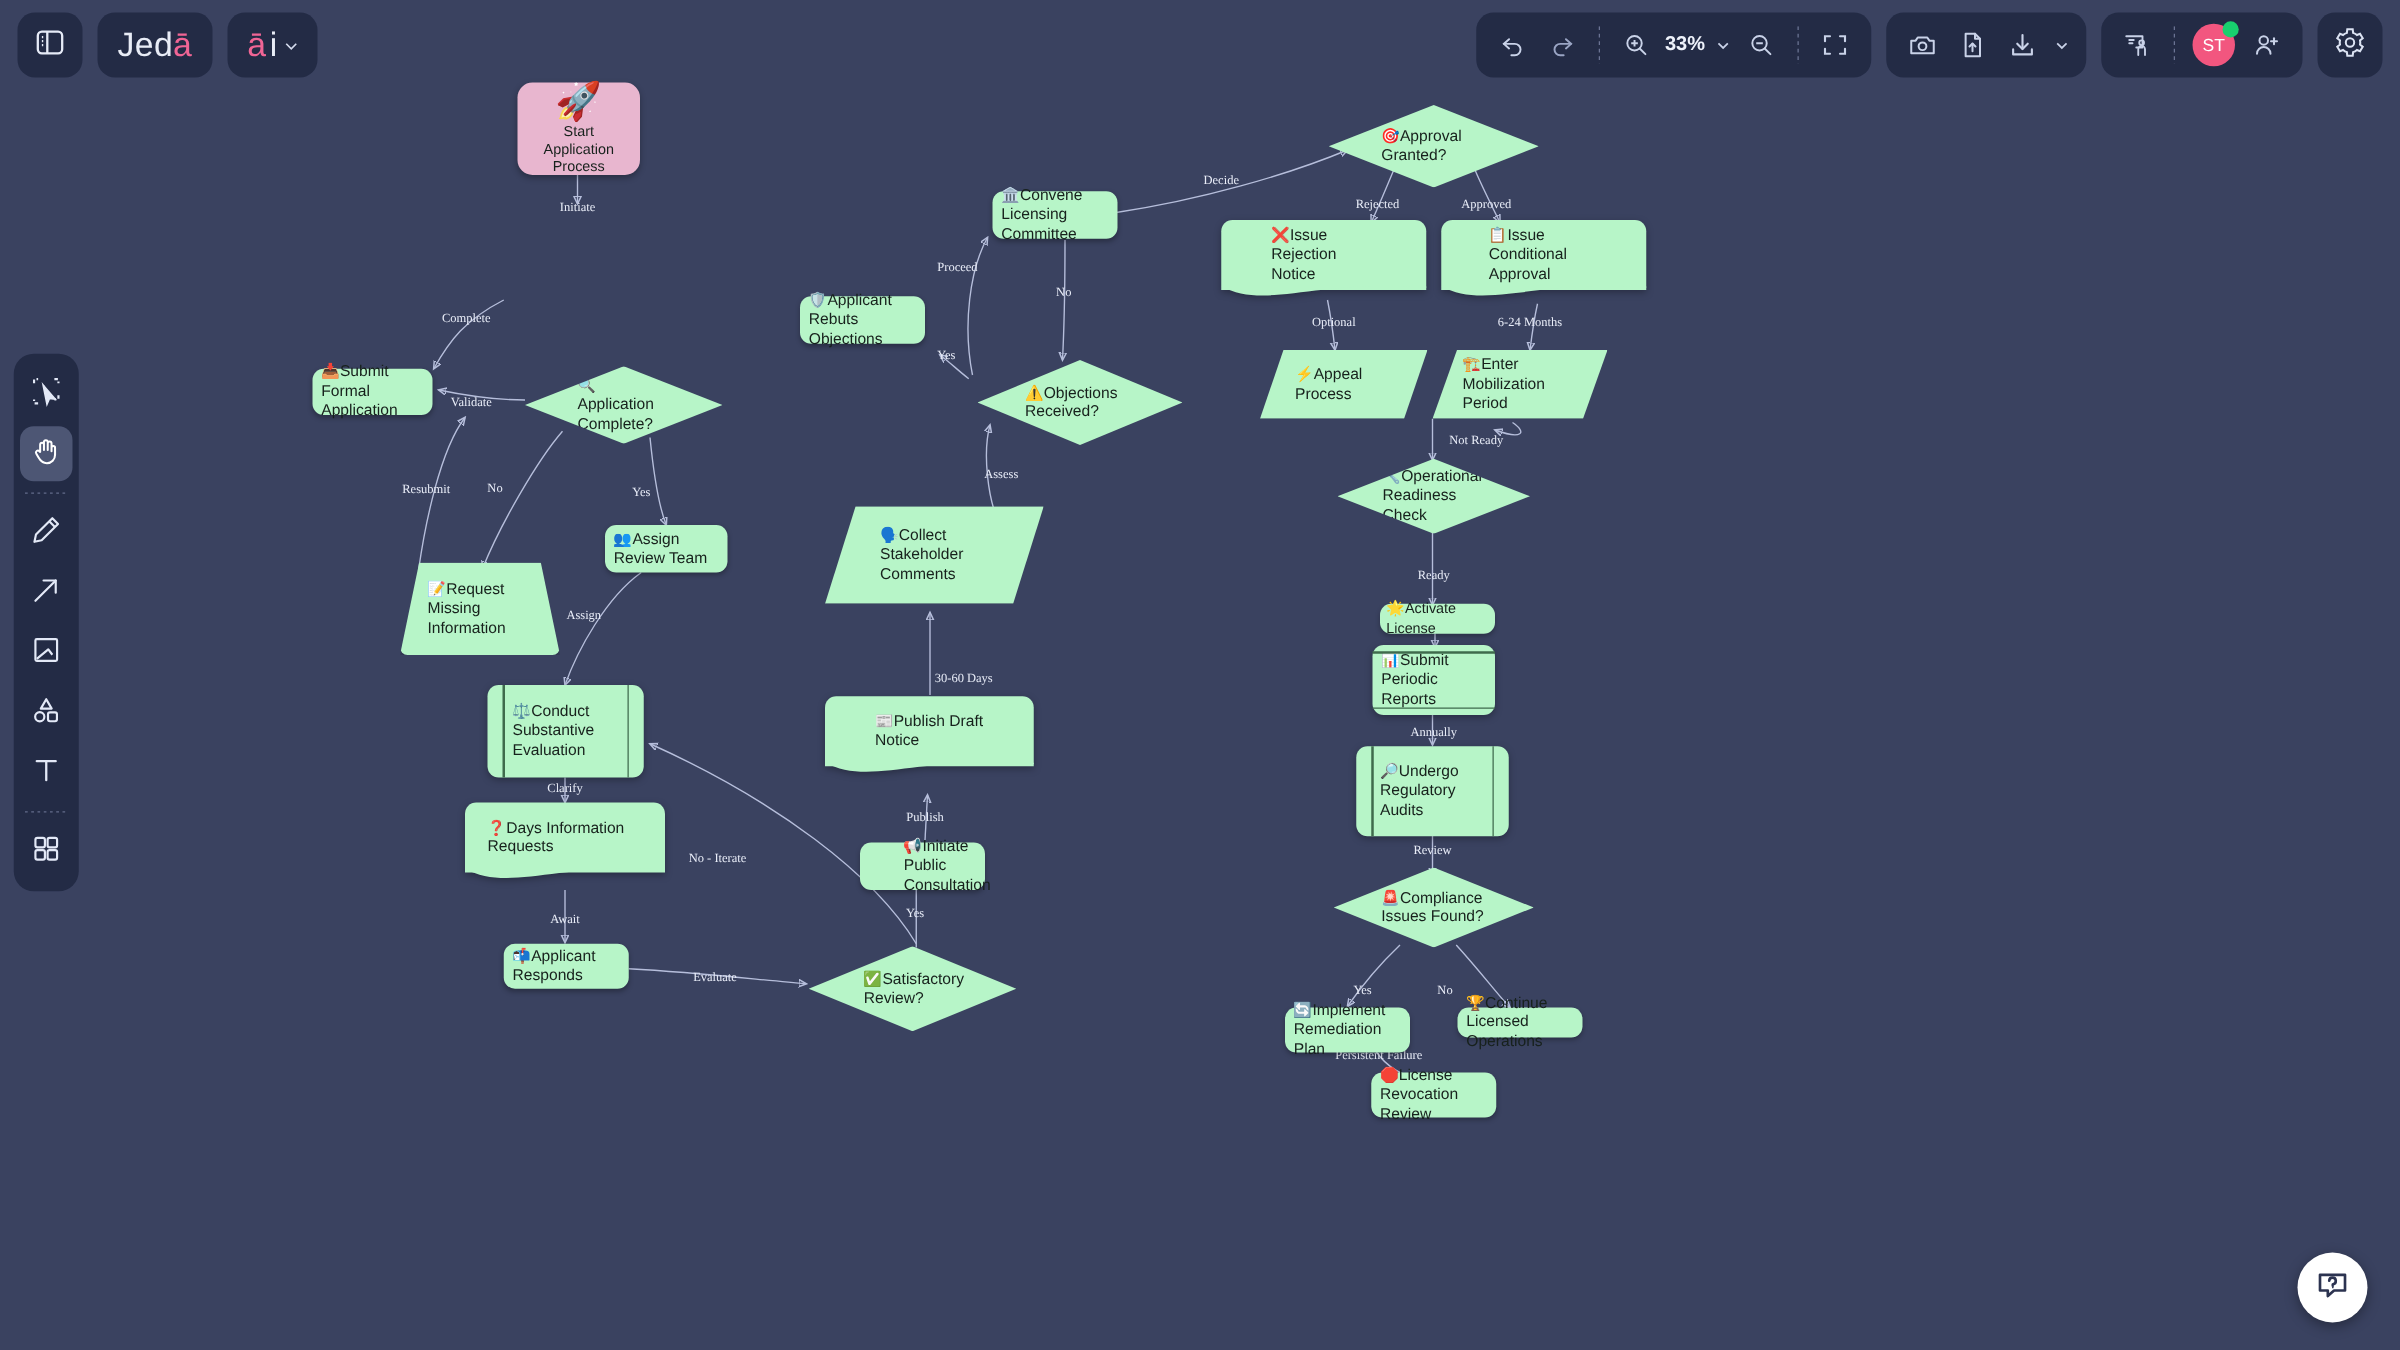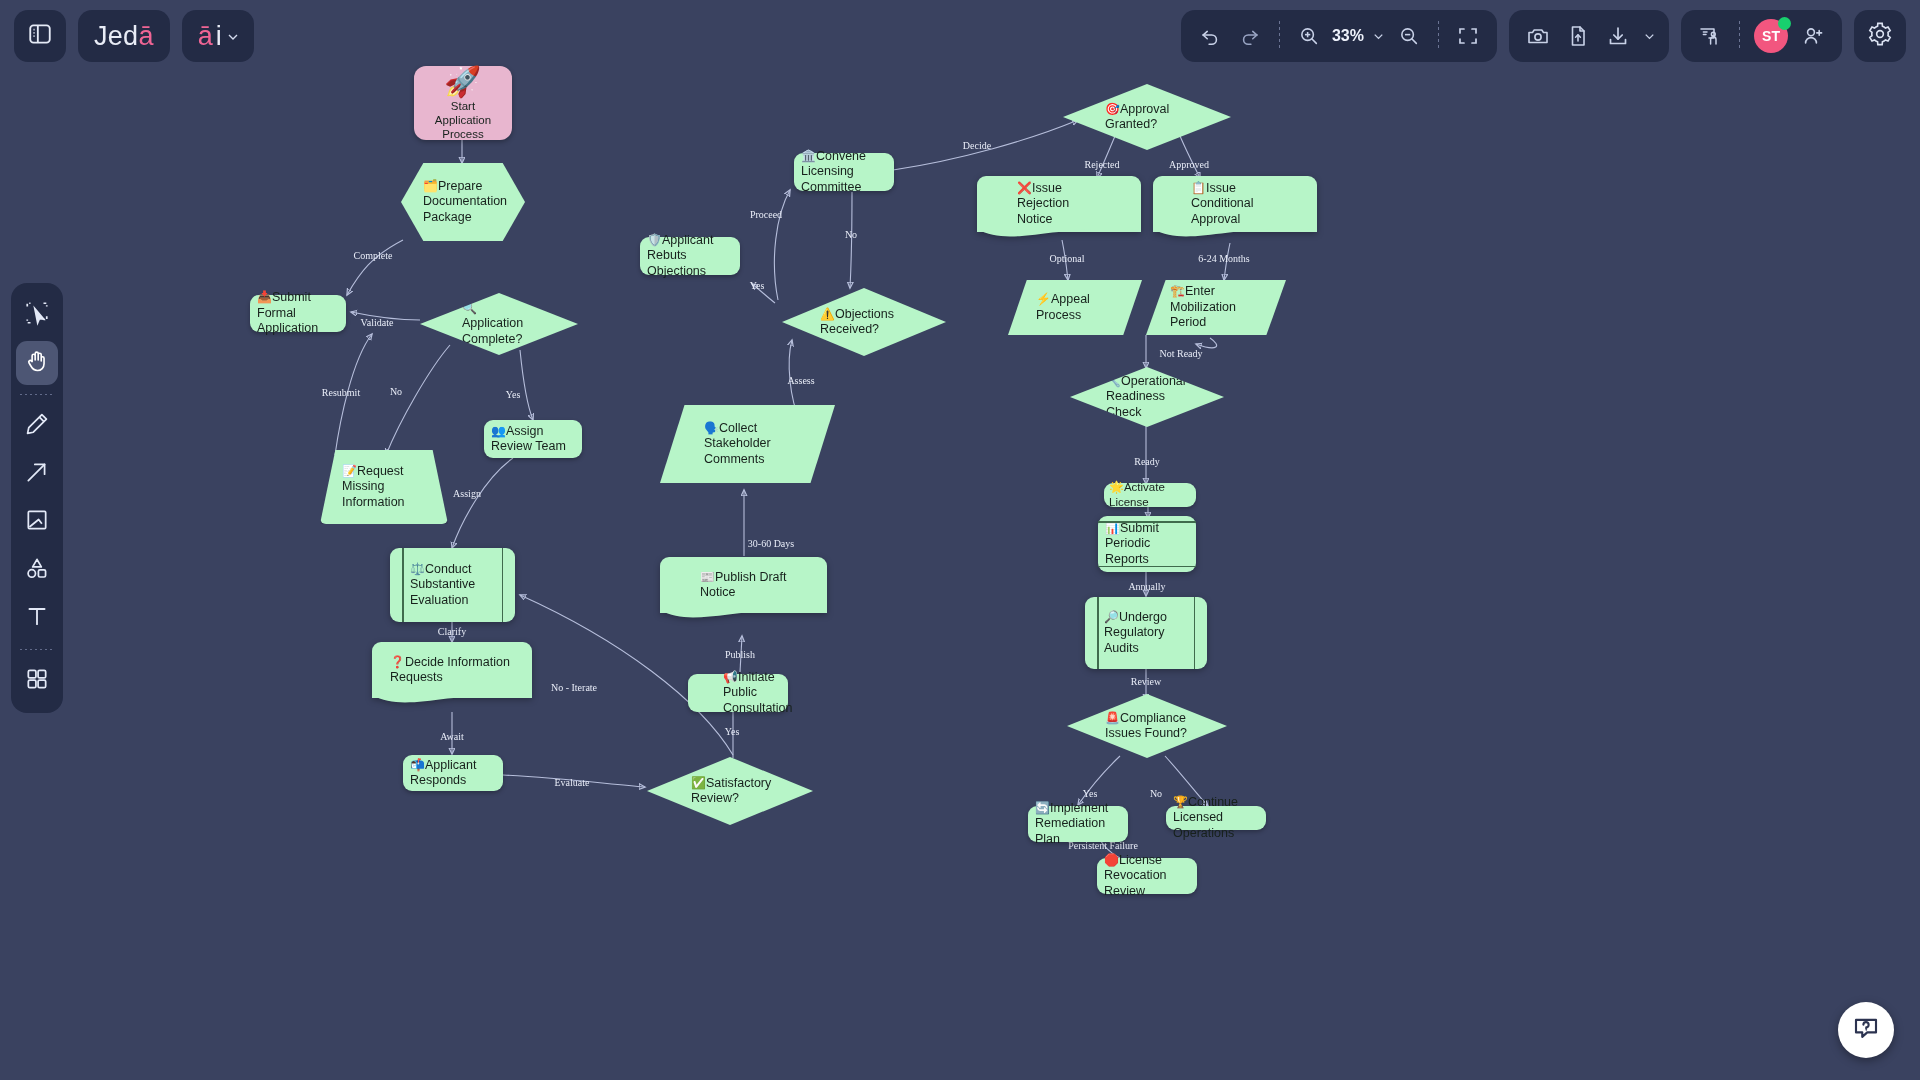--- a/index.html
+++ b/index.html
@@ -25,21 +25,21 @@
   .ic{ width:38px; height:38px; display:flex; align-items:center; justify-content:center;
        cursor:pointer; border-radius:8px; color:#c9d2e8; }
   .ic svg{ display:block; }
   .divdot{ width:1px; height:30px; margin:0 8px;
            background-image:linear-gradient(#6b7494 55%, rgba(0,0,0,0) 0%);
            background-size:1px 6px; background-repeat:repeat-y; }
   .zoomval{ color:#eef2fb; font-size:16px; font-weight:bold; padding:0 2px; cursor:pointer; }
   .caret{ width:20px; height:38px; display:flex; align-items:center; justify-content:center;
           color:#c9d2e8; cursor:pointer; }
   .avatar{ width:34px; height:34px; border-radius:50%; background:#f2567f; color:#fff;
-           font-size:14px; font-weight:bold; display:flex; align-items:center;
+           font-size:14px; font-weight:normal; display:flex; align-items:center;
            justify-content:center; position:relative; margin:0 4px; cursor:pointer;}
   .dot{ position:absolute; top:-2px; right:-3px; width:13px; height:13px; border-radius:50%;
         background:#18cf6e; }
 
   
   .rail{ position:absolute; left:11px; top:283px; width:52px; background:#232b45;
          border-radius:16px; padding:10px 0; display:flex; flex-direction:column;
          align-items:center; gap:4px; z-index:30; }
   .tool{ width:42px; height:44px; border-radius:11px; display:flex; align-items:center;
          justify-content:center; color:#e3e9f7; cursor:pointer; }
@@ -362,23 +362,20 @@
         <div class="elab" style="left: 1090px; top: 793px;">Yes</div>
         <div class="elab" style="left: 1156px; top: 793px;">No</div>
         <div class="elab" style="left: 1103px; top: 845px;">Persistent Failure</div>
       </div>
 
   <div class="node n-pink" style="left:414px;top:66px;width:98px;height:74px;">
     <div class="rk">🚀</div>
     <div class="tx" style="font-size:11.5px;line-height:14px;">Start Application Process</div>
   </div>
 
-  <div class="node n-shape hexa" style="left:401px;top:163px;width:124px;height:78px;">
-    <div class="tx" style="padding:0 22px;"><span class="em">🗂️</span><span>Prepare Documentation Package</span></div>
-  </div>
 
   <div class="node n-rect" style="left:250px;top:295px;width:96px;height:37px;">
     <div class="tx" style="padding:0 7px;"><span class="em">📥</span><span>Submit Formal Application</span></div>
   </div>
 
   <div class="node n-shape trap" style="left:320px;top:450px;width:128px;height:74px;">
     <div class="tx" style="padding:0 22px;"><span class="em">📝</span><span>Request Missing Information</span></div>
   </div>
 
   <div class="node n-shape diam" style="left:420px;top:293px;width:158px;height:62px;">
@@ -389,21 +386,21 @@
     <div class="tx" style="padding:0 7px;"><span class="em">👥</span><span>Assign Review Team</span></div>
   </div>
 
   <div class="node n-shape subr" style="left:390px;top:548px;width:125px;height:74px;">
     <div class="vl" style="left:12px;"></div>
     <div class="vl" style="right:12px;"></div>
     <div class="tx" style="padding:0 20px;"><span class="em">⚖️</span><span>Conduct Substantive Evaluation</span></div>
   </div>
 
   <div class="node n-shape doc" style="left:372px;top:642px;width:160px;height:56px;">
-    <div class="tx" style="padding:0 18px;"><span class="em">❓</span><span>Decide Information Requests</span></div>
+    <div class="tx" style="padding:0 18px;"><span class="em">❓</span><span>Days Information Requests</span></div>
   </div>
 
   <div class="node n-rect" style="left:403px;top:755px;width:100px;height:36px;">
     <div class="tx" style="padding:0 7px;"><span class="em">📬</span><span>Applicant Responds</span></div>
   </div>
 
   <div class="node n-shape diam" style="left:647px;top:757px;width:166px;height:68px;">
     <div class="tx" style="padding:0 44px;"><span class="em">✅</span><span>Satisfactory Review?</span></div>
   </div>
 

